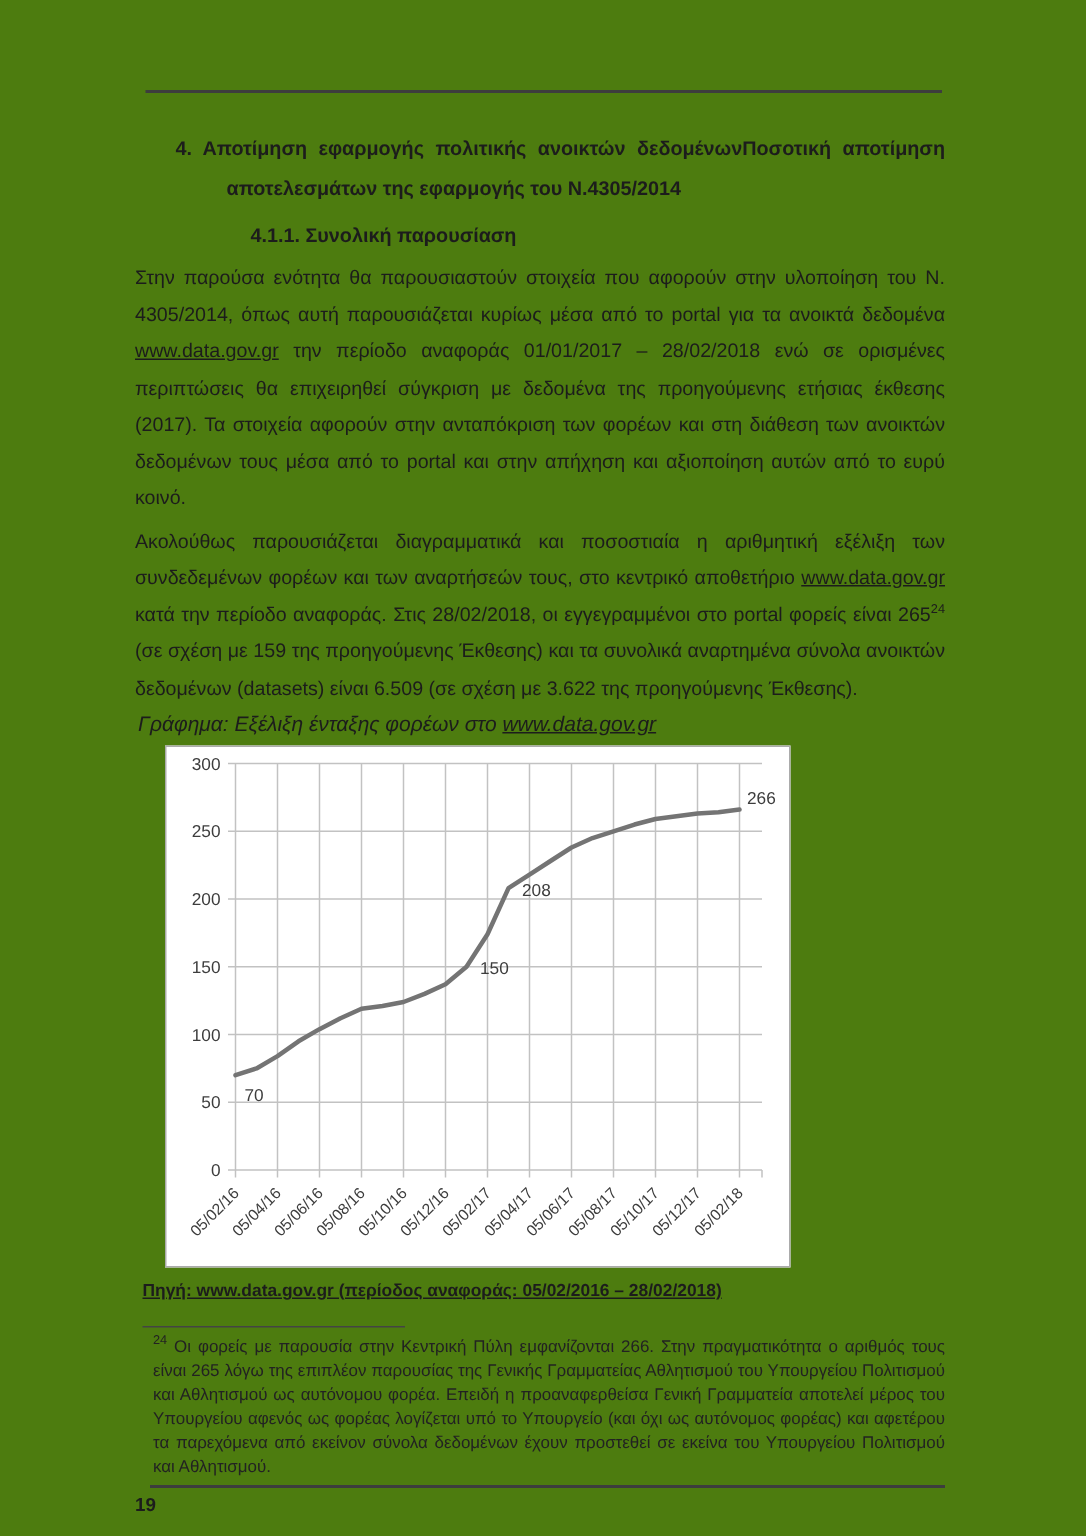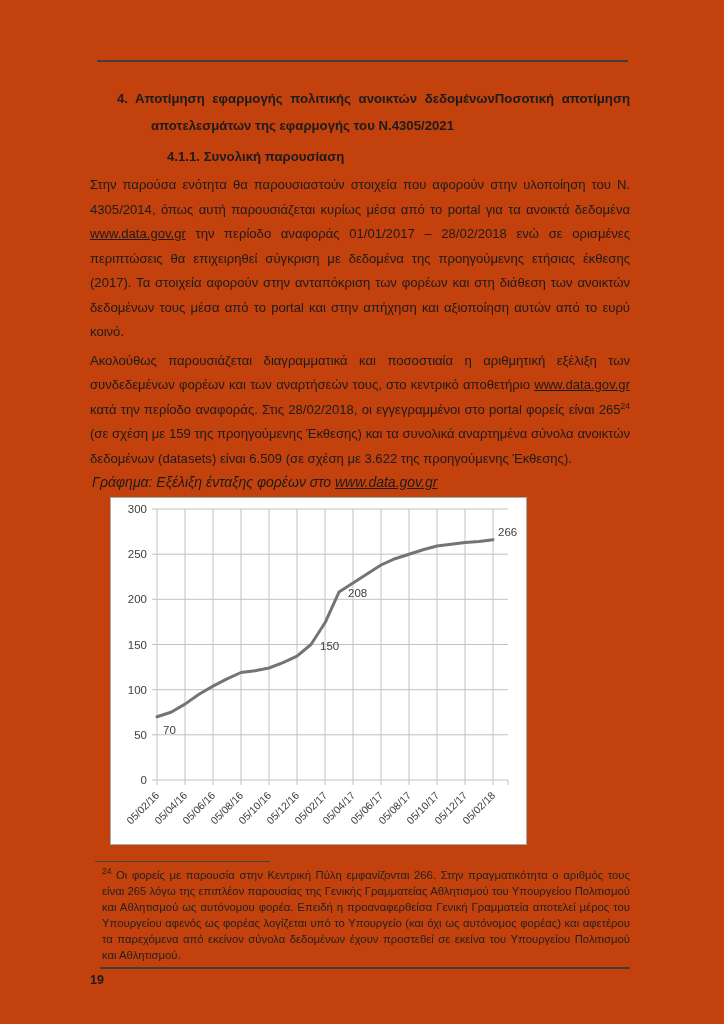--- a/index.html
+++ b/index.html
@@ -1,17 +1,17 @@
 <!DOCTYPE html>
 <html><head>
 <meta charset="utf-8">
 <style>
   html,body{margin:0;padding:0;background:#ffffff;}
   .page{
-    width:724px;height:1024px;background:#c2410c;overflow:hidden;
+    width:724px;height:1024px;background:#4d7c0f;overflow:hidden;
     font-family:"Liberation Sans",sans-serif;color:#1c1c1c;position:relative;
   }
   .top-rule{margin:60px 96px 0 97px;border-top:2px solid #3d3d3d;height:0;}
   .content{margin:0 94px 0 90px;}
   .heading{margin:23px 0 0 0;padding-left:27px;font-weight:bold;font-size:13.2px;line-height:27px;}
   .h-num{display:inline-block;margin-right:7px;}
   .hline1{display:block;text-align:justify;height:27px;overflow:hidden;}
   .hline1::after{content:"";display:inline-block;width:100%;height:0;}
   .hline2{display:block;padding-left:34px;height:27px;}
   .subheading{margin:8px 0 0 77px;font-weight:bold;font-size:13.2px;line-height:20px;}
@@ -35,21 +35,21 @@
 </head>
 <body>
 
 <div class="page">
   <div class="top-rule"></div>
 
   <div class="content">
 
     <p class="heading">
       <span class="hline1"><span class="h-num">4.</span><span>Αποτίμηση εφαρμογής πολιτικής ανοικτών δεδομένωνΠοσοτική αποτίμηση</span></span>
-      <span class="hline2">αποτελεσμάτων της εφαρμογής του Ν.4305/2021</span>
+      <span class="hline2">αποτελεσμάτων της εφαρμογής του Ν.4305/2014</span>
     </p>
 
     <p class="subheading">4.1.1. Συνολική παρουσίαση</p>
 
     <p class="body-text"><span>Στην παρούσα ενότητα θα παρουσιαστούν στοιχεία που αφορούν στην υλοποίηση του Ν. 4305/2014, όπως αυτή παρουσιάζεται κυρίως μέσα από το portal για τα ανοικτά δεδομένα </span><span class="link">www.data.gov.gr</span><span> την περίοδο αναφοράς 01/01/2017 – 28/02/2018 ενώ σε ορισμένες περιπτώσεις θα επιχειρηθεί σύγκριση με δεδομένα της προηγούμενης ετήσιας έκθεσης (2017).  Τα στοιχεία αφορούν στην ανταπόκριση των φορέων και στη διάθεση των ανοικτών δεδομένων τους μέσα από το portal και στην απήχηση και αξιοποίηση αυτών από το ευρύ κοινό.</span></p>
 
     <p class="body-text p2"><span>Ακολούθως παρουσιάζεται διαγραμματικά και ποσοστιαία η αριθμητική εξέλιξη των συνδεδεμένων φορέων και των αναρτήσεών τους, στο κεντρικό αποθετήριο </span><span class="link">www.data.gov.gr</span><span> κατά την περίοδο αναφοράς. Στις 28/02/2018, οι εγγεγραμμένοι στο portal φορείς είναι 265</span><sup>24</sup><span> (σε σχέση με 159 της προηγούμενης Έκθεσης) και τα συνολικά αναρτημένα σύνολα ανοικτών δεδομένων (datasets) είναι 6.509 (σε σχέση με 3.622 της προηγούμενης Έκθεσης).</span></p>
 
     <p class="caption"><span>Γράφημα: Εξέλιξη ένταξης φορέων στο </span><span class="link">www.data.gov.gr</span></p>
 
@@ -97,20 +97,21 @@
           <text x="357" y="298" text-anchor="end" font-size="10.5" fill="#3d3d3d" transform="rotate(-45 357 298)">05/12/17</text>
           <text x="385" y="298" text-anchor="end" font-size="10.5" fill="#3d3d3d" transform="rotate(-45 385 298)">05/02/18</text>
           <polyline points="46.0,218.8 60.0,214.3 74.0,206.1 88.0,196.2 102.0,188.1 116.0,180.8 130.0,174.5 144.0,172.7 158.0,170.0 172.0,164.6 186.0,158.2 200.0,146.5 214.0,124.8 228.0,94.1 242.0,85.1 256.0,76.0 270.0,67.0 284.0,60.7 298.0,56.2 312.0,51.7 326.0,48.0 340.0,46.2 354.0,44.4 368.0,43.5 382.0,41.7" fill="none" stroke="#747474" stroke-width="3" stroke-linejoin="round" stroke-linecap="round"></polyline>
           <text x="52.0" y="235.8" font-size="11.5" fill="#3d3d3d">70</text>
           <text x="209.0" y="151.5" font-size="11.5" fill="#3d3d3d">150</text>
           <text x="237.0" y="99.1" font-size="11.5" fill="#3d3d3d">208</text>
           <text x="387.0" y="37.7" font-size="11.5" fill="#3d3d3d">266</text>
         </svg>
     </figure>
 
+    <p class="source-line">Πηγή: www.data.gov.gr (περίοδος αναφοράς: 05/02/2016 – 28/02/2018)</p>
 
     <div class="footnote-sep"></div>
 
     <p class="footnote"><sup>24</sup><span> Οι φορείς με παρουσία στην Κεντρική Πύλη εμφανίζονται 266. Στην πραγματικότητα ο αριθμός τους είναι 265 λόγω της επιπλέον παρουσίας της Γενικής Γραμματείας Αθλητισμού του Υπουργείου Πολιτισμού και Αθλητισμού ως αυτόνομου φορέα. Επειδή η προαναφερθείσα Γενική Γραμματεία αποτελεί μέρος του Υπουργείου αφενός ως φορέας λογίζεται υπό το Υπουργείο (και όχι ως αυτόνομος φορέας) και αφετέρου τα παρεχόμενα από εκείνον σύνολα δεδομένων έχουν προστεθεί σε εκείνα του Υπουργείου Πολιτισμού και Αθλητισμού.</span></p>
 
     <div class="bottom-rule"></div>
     <div class="page-number">19</div>
 
   </div>
 </div>

